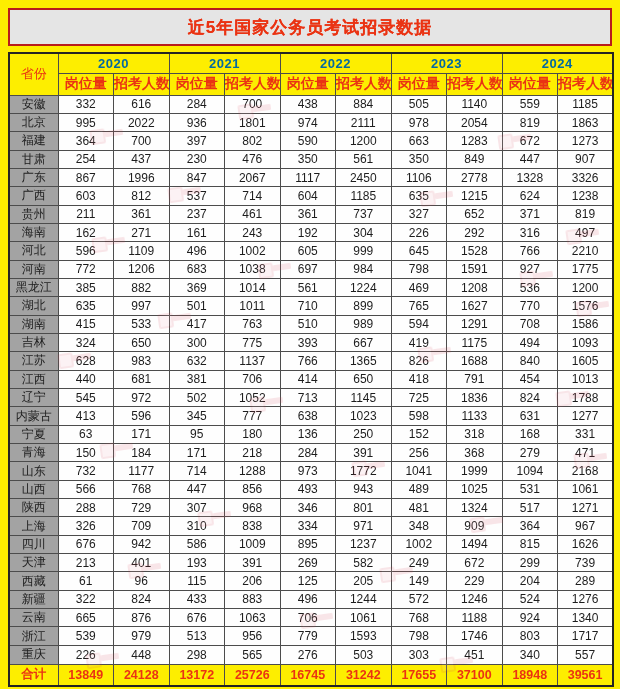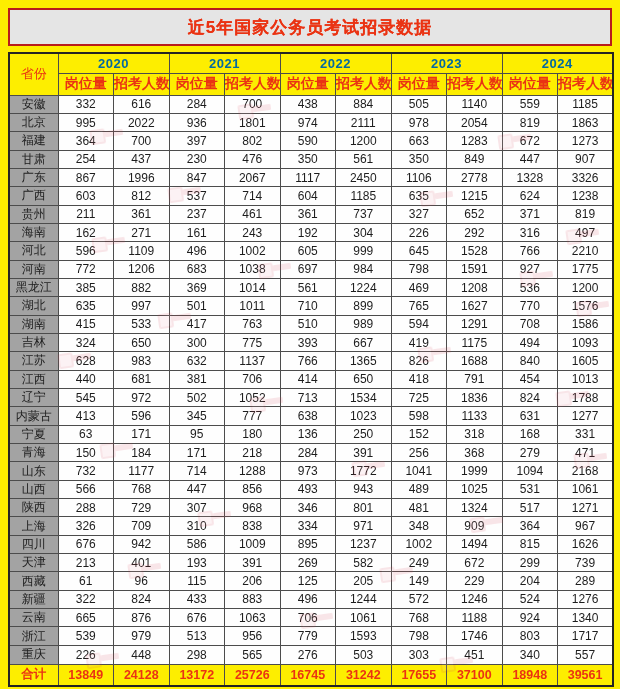--- a/index.html
+++ b/index.html
@@ -364,21 +364,21 @@
           <td class="num">454</td>
           <td class="num">1013</td>
         </tr>
         <tr>
           <td class="province">辽宁</td>
           <td class="num">545</td>
           <td class="num">972</td>
           <td class="num">502</td>
           <td class="num">1052</td>
           <td class="num">713</td>
-          <td class="num">1534</td>
+          <td class="num">1145</td>
           <td class="num">725</td>
           <td class="num">1836</td>
           <td class="num">824</td>
           <td class="num">1788</td>
         </tr>
         <tr>
           <td class="province">内蒙古</td>
           <td class="num">413</td>
           <td class="num">596</td>
           <td class="num">345</td>

